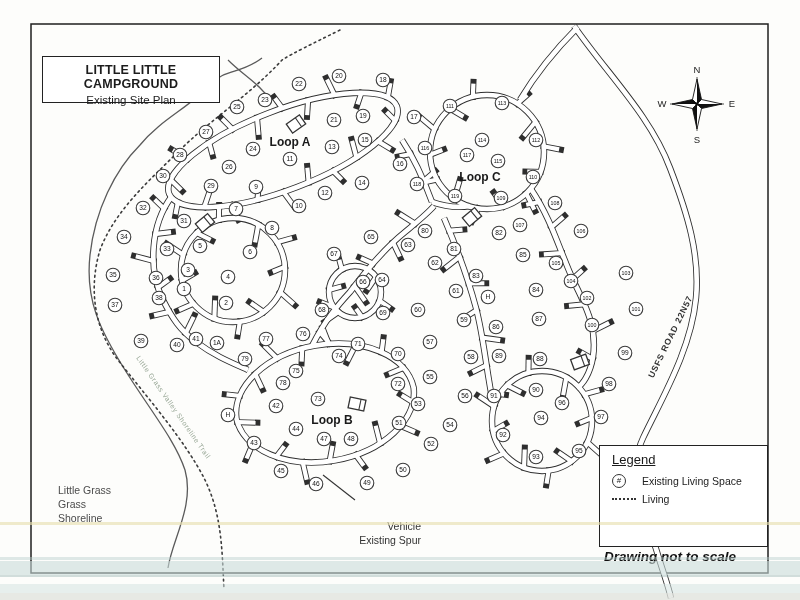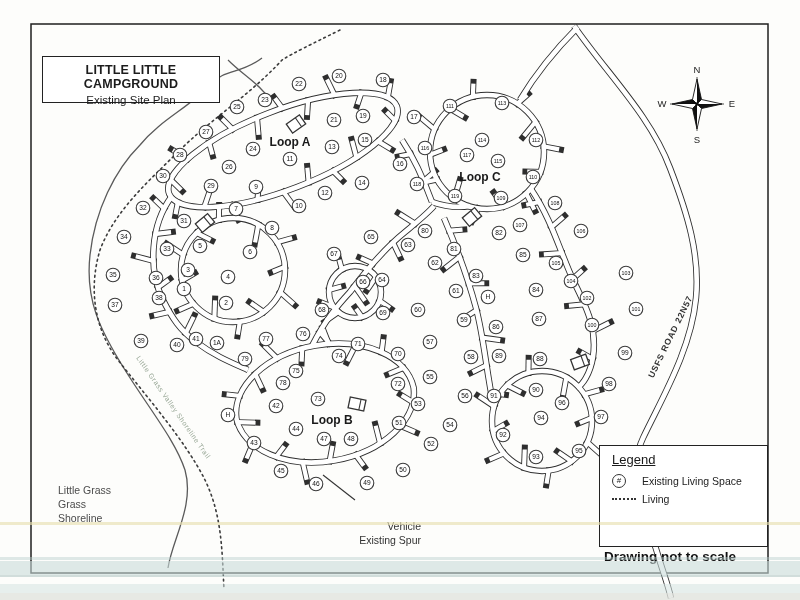--- a/index.html
+++ b/index.html
@@ -15,21 +15,21 @@
   .lg-row{display:flex;align-items:center;height:18px;}
   .lg-ic{width:30px;display:flex;align-items:center;justify-content:flex-start;}
   .lg-label{font-size:10.5px;color:#222;}
   .ic-road{width:23px;height:6px;border-top:1.4px solid #333;border-bottom:1.4px solid #333;}
   .ic-restroom{width:16px;height:10px;border:1.4px solid #333;position:relative;background:#fff;}
   .ic-restroom::after{content:"";position:absolute;right:3px;top:0;bottom:0;border-left:1.2px solid #333;}
   .ic-camp{width:12px;height:12px;border:1.2px solid #333;border-radius:50%;
            font-size:8px;line-height:12px;text-align:center;color:#222;}
   .ic-trail{width:24px;border-top:2.2px dotted #333;}
   #footer-note{position:absolute;left:604px;top:549px;z-index:10;font-size:13.5px;
-               font-weight:bold;color:#111;}
+               font-weight:bold;font-style:italic;color:#111;}
   #reservoir-label{position:absolute;left:58px;top:483px;width:108px;z-index:10;
                    font-size:10.5px;color:#4c4c4c;line-height:1.35;}
   #vehicle-callout{position:absolute;left:325px;top:488px;width:96px;z-index:10;
                    text-align:right;font-size:10.5px;color:#333;line-height:1.3;margin-top:32px;}
   
   .stripes{position:absolute;left:0;top:0;width:800px;height:600px;z-index:50;pointer-events:none;}
   .stripe{position:absolute;left:0;width:800px;}
   .s1{top:522px;height:3px;background:rgba(232,224,176,.65);}
   .s2{top:557px;height:3px;background:rgba(184,206,204,.45);}
   .s3{top:561px;height:14px;background:rgba(201,220,218,.6);}

